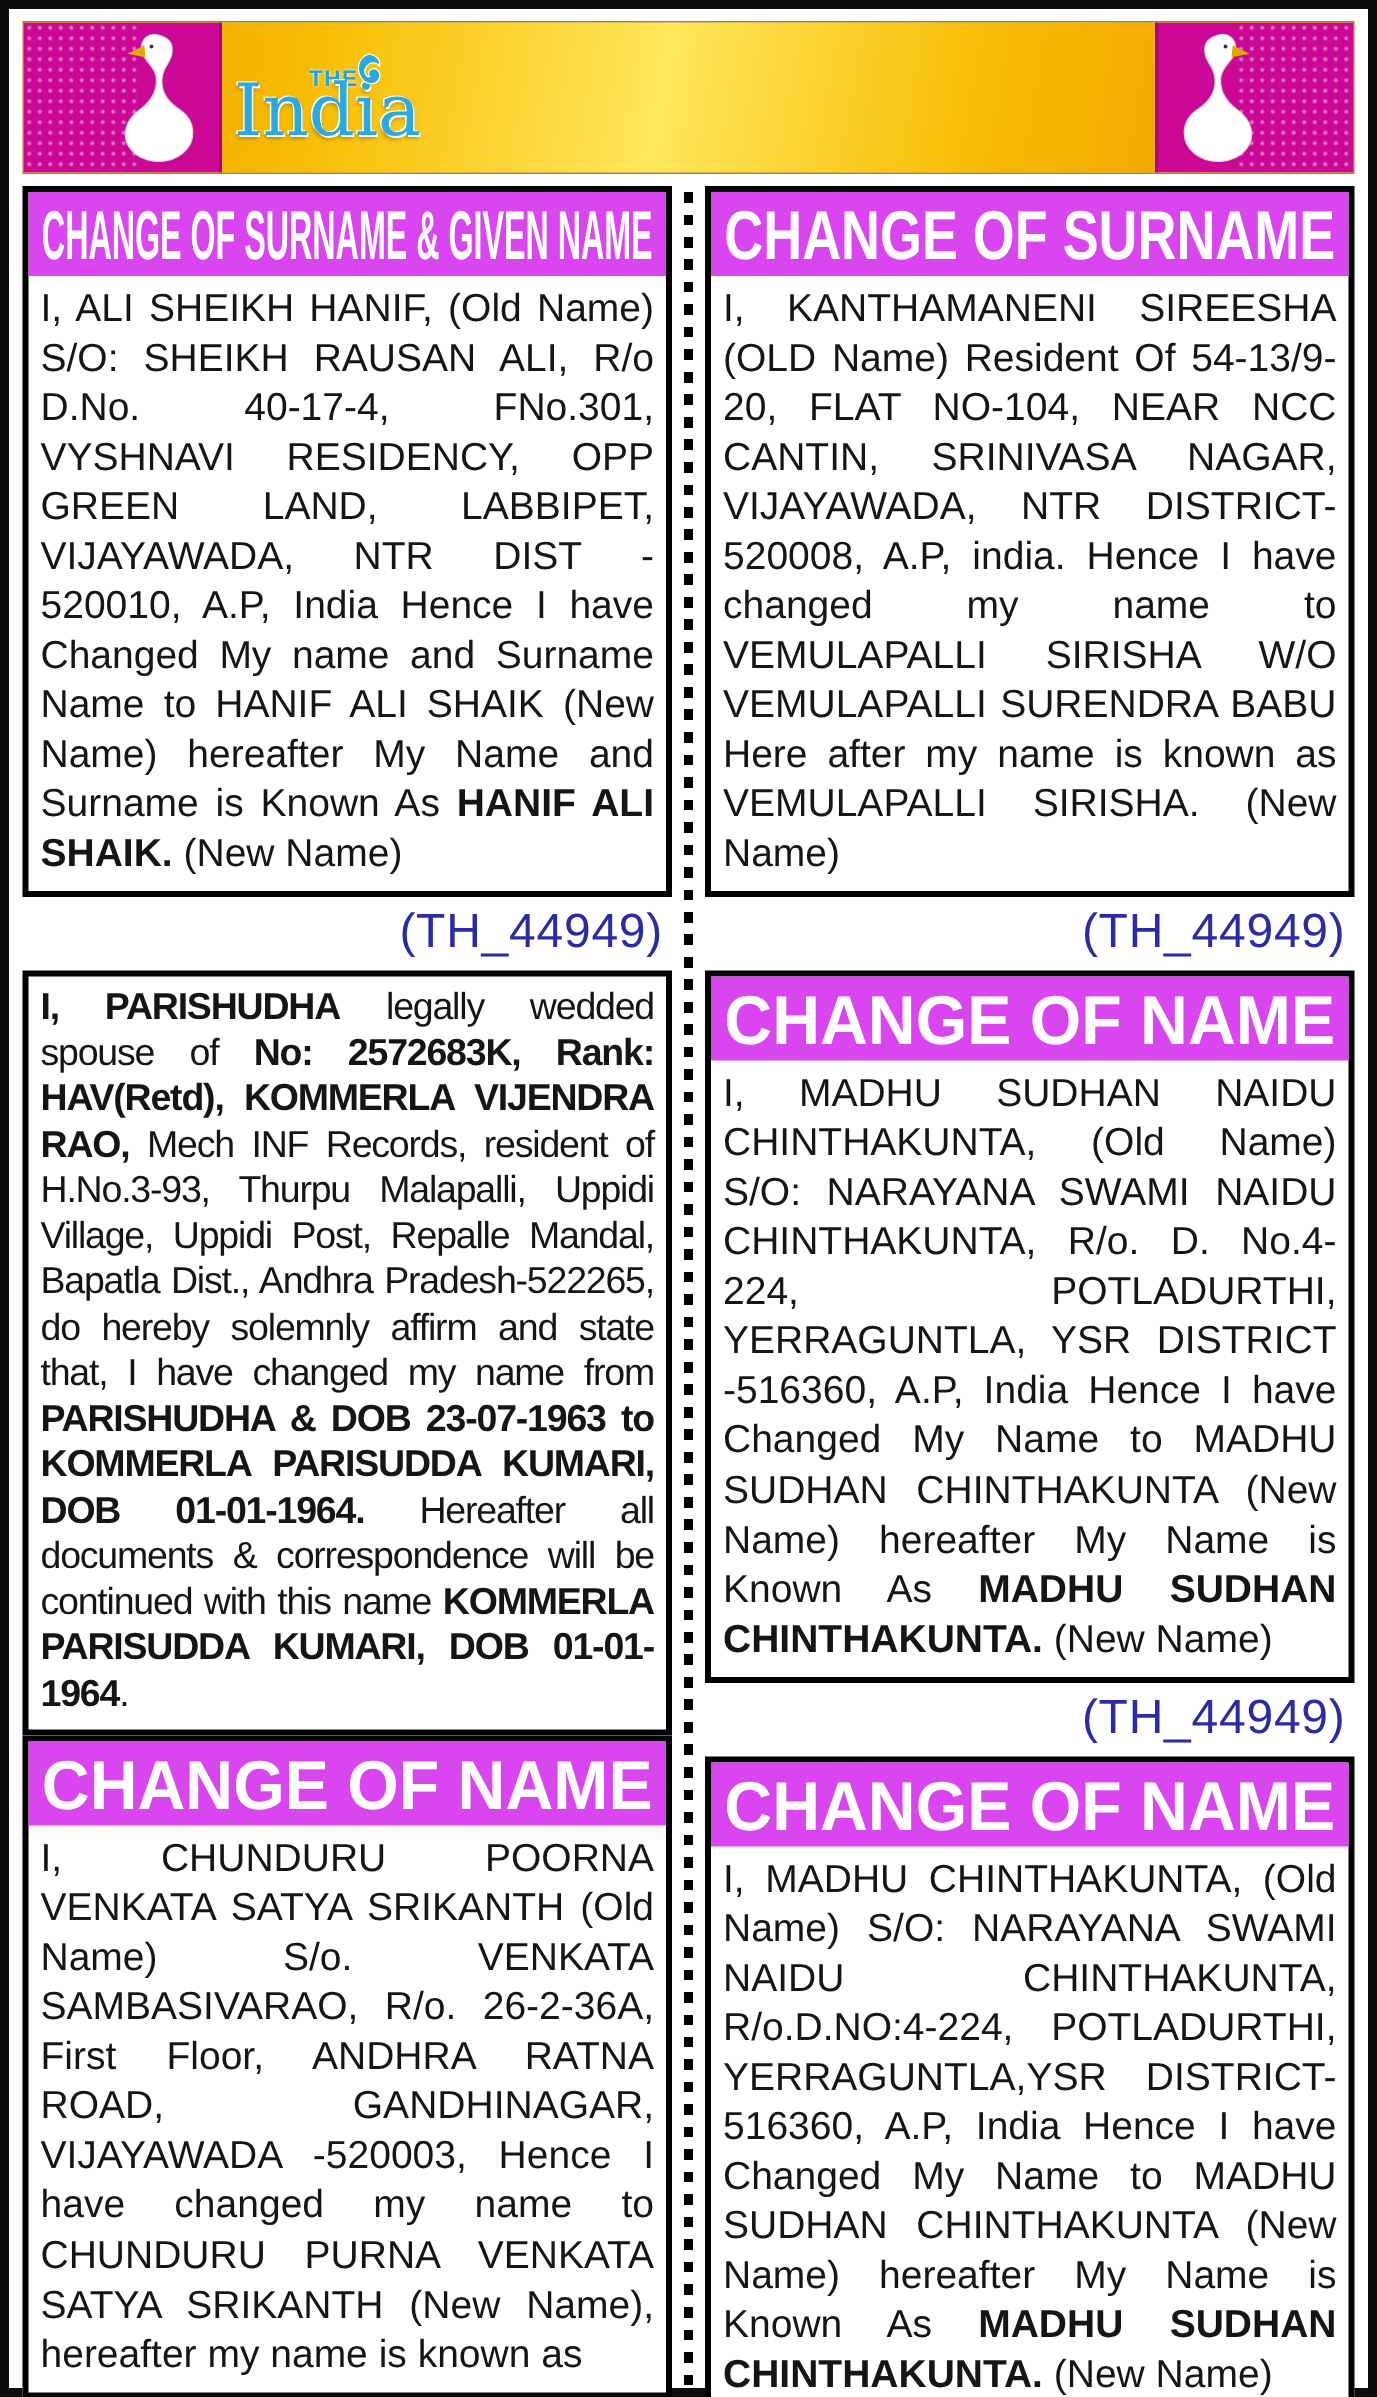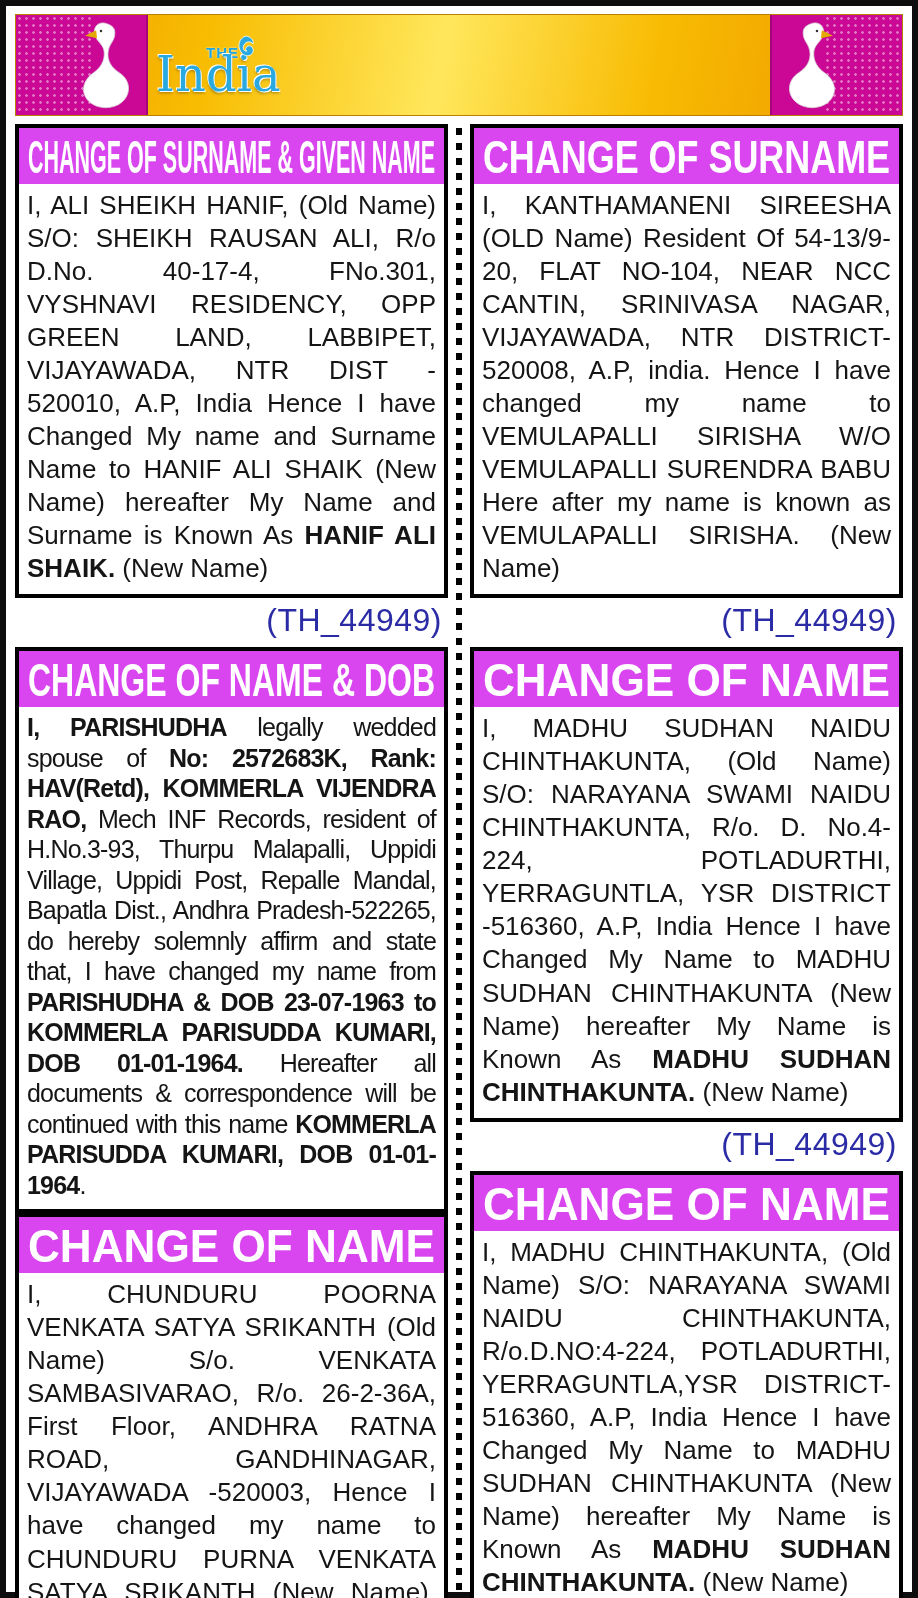--- a/index.html
+++ b/index.html
@@ -131,25 +131,20 @@
         <div class="ad-head">
           <svg viewBox="0 0 426 54" preserveAspectRatio="none">
             <text x="213" y="44" font-size="46" text-anchor="middle" textLength="412" lengthAdjust="spacingAndGlyphs">CHANGE OF SURNAME &amp; GIVEN NAME</text>
           </svg>
         </div>
         <div class="ad-body"><span>I, ALI SHEIKH HANIF, (Old Name) S/O: SHEIKH RAUSAN ALI, R/o  D.No. 40-17-4, FNo.301, VYSHNAVI RESIDENCY, OPP GREEN LAND, LABBIPET, VIJAYAWADA, NTR DIST - 520010, A.P, India Hence I have Changed My name and Surname Name to HANIF ALI SHAIK (New Name) hereafter My Name and Surname is Known As </span><span class="seg-bold">HANIF ALI SHAIK.</span><span> (New Name)</span></div>
       </section>
       <div class="ad-ref">(TH_44949)</div>
 
       <section class="ad ad-l2 condensed">
-        <div class="ad-head">
-          <svg viewBox="0 0 426 54" preserveAspectRatio="none">
-            <text x="213" y="44" font-size="46" text-anchor="middle" textLength="412" lengthAdjust="spacingAndGlyphs">CHANGE OF NAME &amp; DOB</text>
-          </svg>
-        </div>
         <div class="ad-body"><span class="seg-bold">I, PARISHUDHA</span><span> legally wedded spouse of </span><span class="seg-bold">No: 2572683K, Rank: HAV(Retd), KOMMERLA VIJENDRA RAO,</span><span> Mech INF Records, resident of H.No.3-93, Thurpu Malapalli, Uppidi Village, Uppidi Post, Repalle Mandal, Bapatla Dist., Andhra Pradesh-522265, do hereby solemnly affirm and state that, I have changed my name from </span><span class="seg-bold">PARISHUDHA &amp; DOB 23-07-1963 to KOMMERLA PARISUDDA KUMARI, DOB 01-01-1964.</span><span> Hereafter all documents &amp; correspondence will be continued with this name </span><span class="seg-bold">KOMMERLA PARISUDDA KUMARI, DOB 01-01-1964</span><span>.</span></div>
       </section>
 
       <section class="ad ad-l3">
         <div class="ad-head">
           <svg viewBox="0 0 426 54" preserveAspectRatio="none">
             <text x="213" y="44" font-size="46" text-anchor="middle" textLength="412" lengthAdjust="spacingAndGlyphs">CHANGE OF NAME</text>
           </svg>
         </div>
         <div class="ad-body"><span>I, CHUNDURU POORNA VENKATA SATYA SRIKANTH (Old Name) S/o. VENKATA SAMBASIVARAO, R/o. 26-2-36A, First  Floor, ANDHRA RATNA ROAD, GANDHINAGAR, VIJAYAWADA -520003, Hence I have changed my name  to CHUNDURU PURNA VENKATA SATYA SRIKANTH (New Name),  hereafter my name is known as </span></div>

